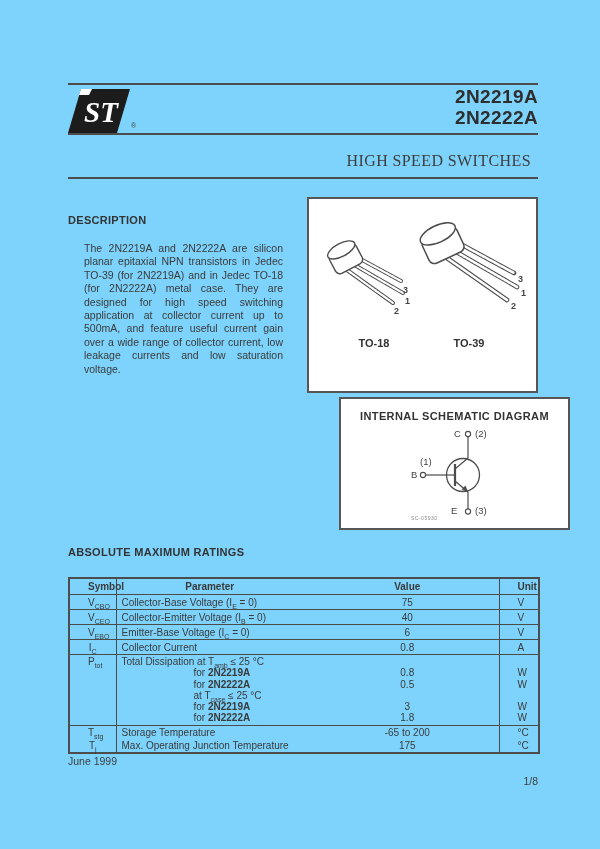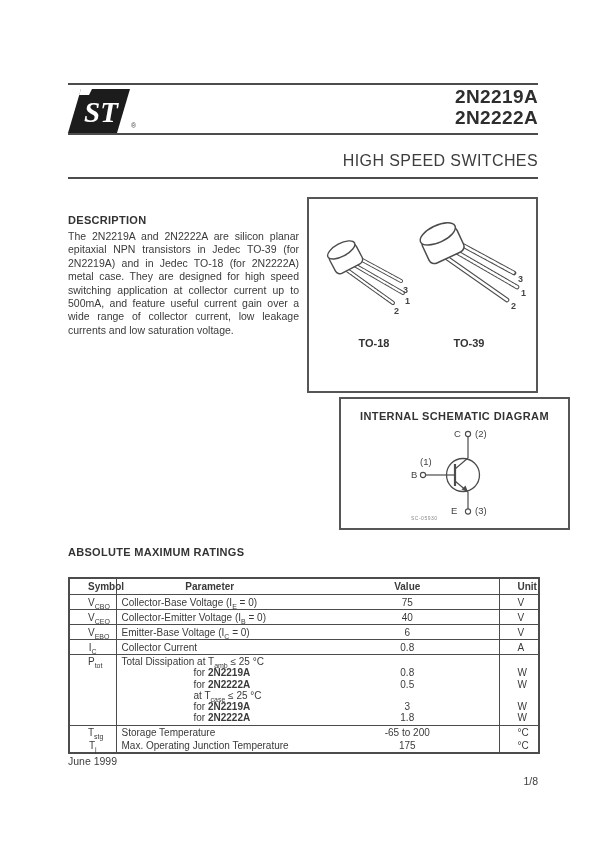--- a/index.html
+++ b/index.html
@@ -1,28 +1,28 @@
 <!DOCTYPE html>
 <html><head>
 <meta charset="utf-8">
 <style>
   html,body{margin:0;padding:0;background:#e8e8e8;}
-  .page{position:relative;width:600px;height:849px;background:#ffffff;
+  .page{position:relative;width:600px;height:849px;background:#7dd3fc;
         font-family:"Liberation Sans",sans-serif;color:#3a3a3a;overflow:hidden;}
   .rule{position:absolute;left:68px;width:470px;height:2px;background:#4c4c4c;}
   
   .logo{position:absolute;left:68px;top:89px;}
   .regmark{position:absolute;left:131px;top:122px;font-size:7px;color:#444;}
   .partnos{position:absolute;right:62px;top:86px;text-align:right;font-weight:bold;
            font-size:19px;line-height:21px;color:#2e2e2e;letter-spacing:0.4px;}
-  .subtitle{position:absolute;right:62px;top:152px;font-size:16px;color:#3d3d3d;letter-spacing:0.4px;}
+  .subtitle{position:absolute;right:69px;top:152px;font-size:16px;color:#3d3d3d;letter-spacing:0.4px;font-family:Liberation Serif, serif;}
   
   .desc{position:absolute;left:68px;top:205px;width:231px;}
   .desc h3{margin:9px 0 4px 0;font-size:11px;letter-spacing:0.3px;color:#333;}
-  .desc p{margin:0;font-size:10.5px;line-height:13.4px;text-align:justify;}
+  .desc p{margin:16px;font-size:10.5px;line-height:13.4px;text-align:justify;}
   .note{margin-top:9px;position:relative;padding-left:16px;font-size:10.5px;line-height:13.4px;text-align:justify;}
   .st-bullet{position:absolute;left:0;top:2px;width:13px;height:9px;
              background:repeating-linear-gradient(#3a3a3a 0 1.6px,#ffffff 1.6px 3.1px);
              border-radius:4px/4.5px;transform:skewX(-28deg);}
   
   .box{position:absolute;left:307px;width:227px;background:#fff;border:2px solid #565656;}
   .pkgbox{top:197px;height:192px;}
   .schbox{top:397px;height:129px;margin-left:32px;}
   .pkg-label{position:absolute;width:60px;text-align:center;font-weight:bold;font-size:11px;color:#333;}
   .pin{position:absolute;font-size:9px;font-weight:bold;color:#444;}

